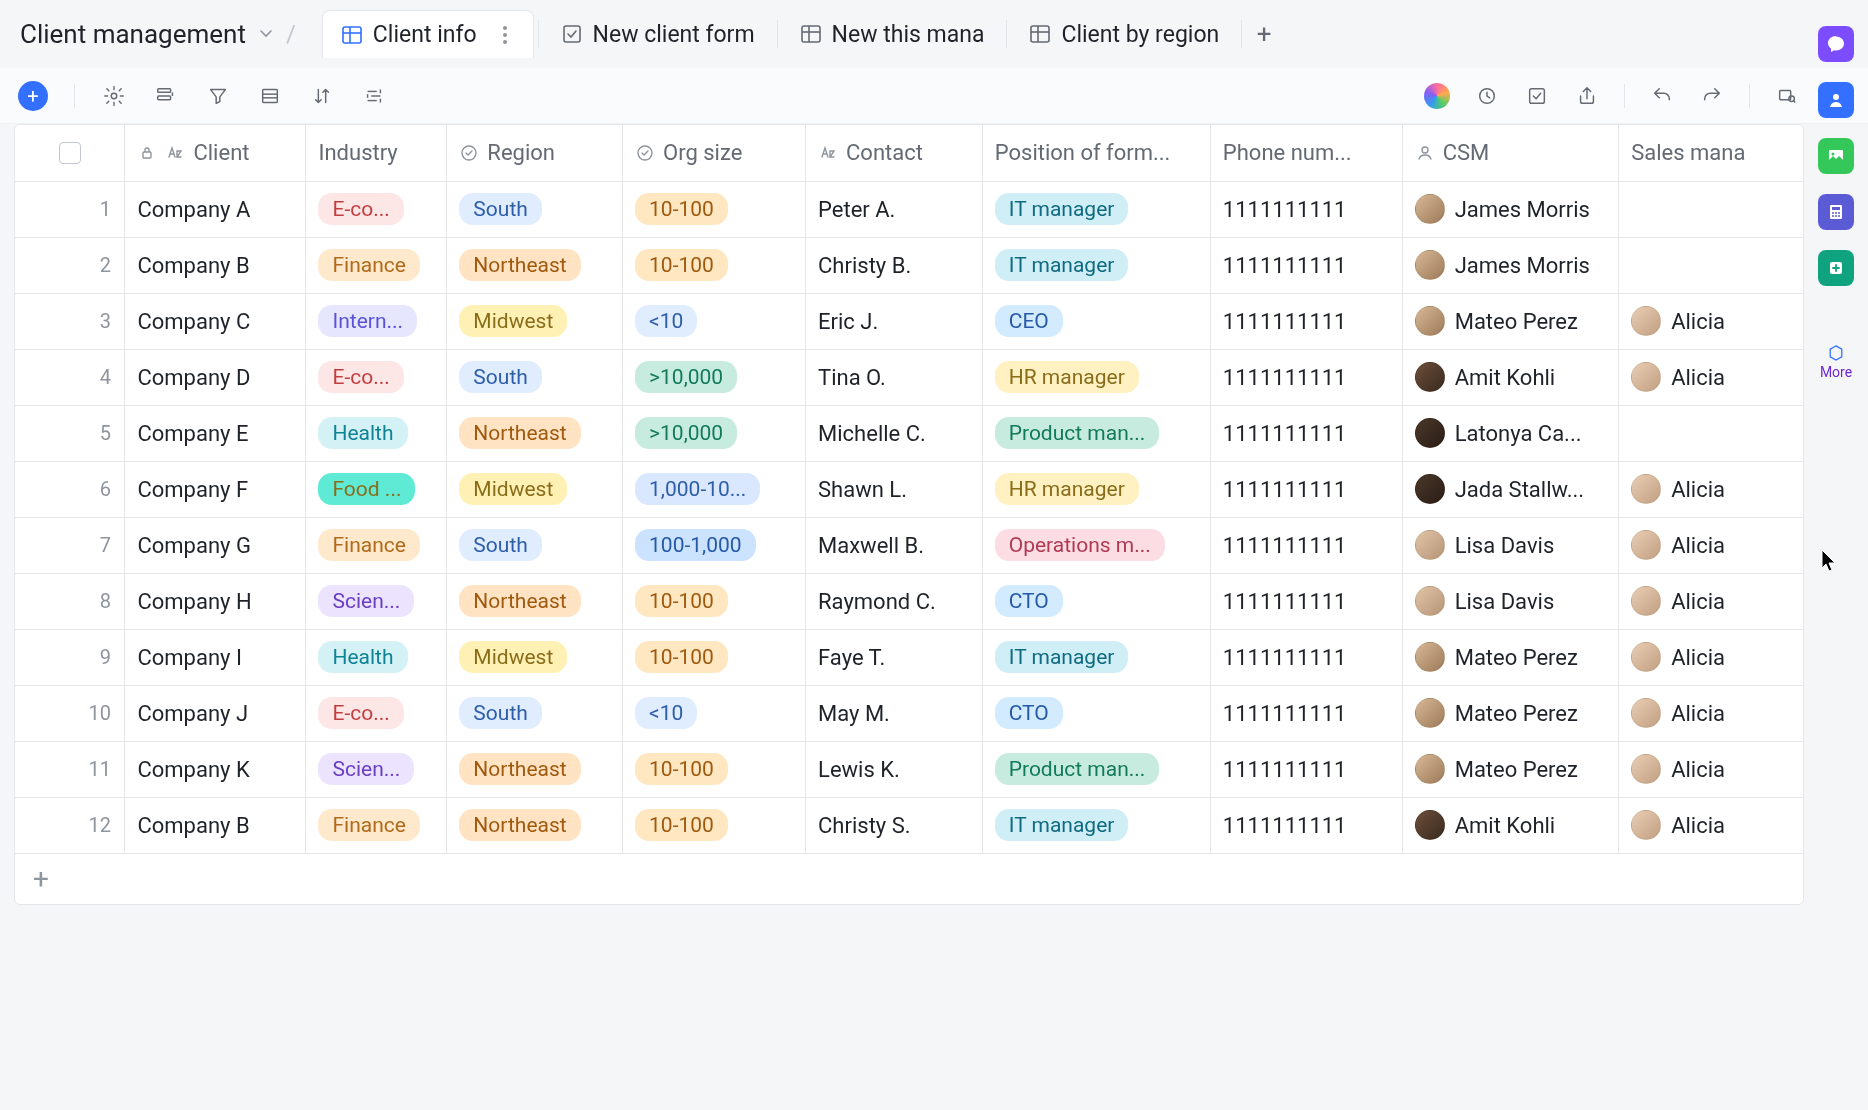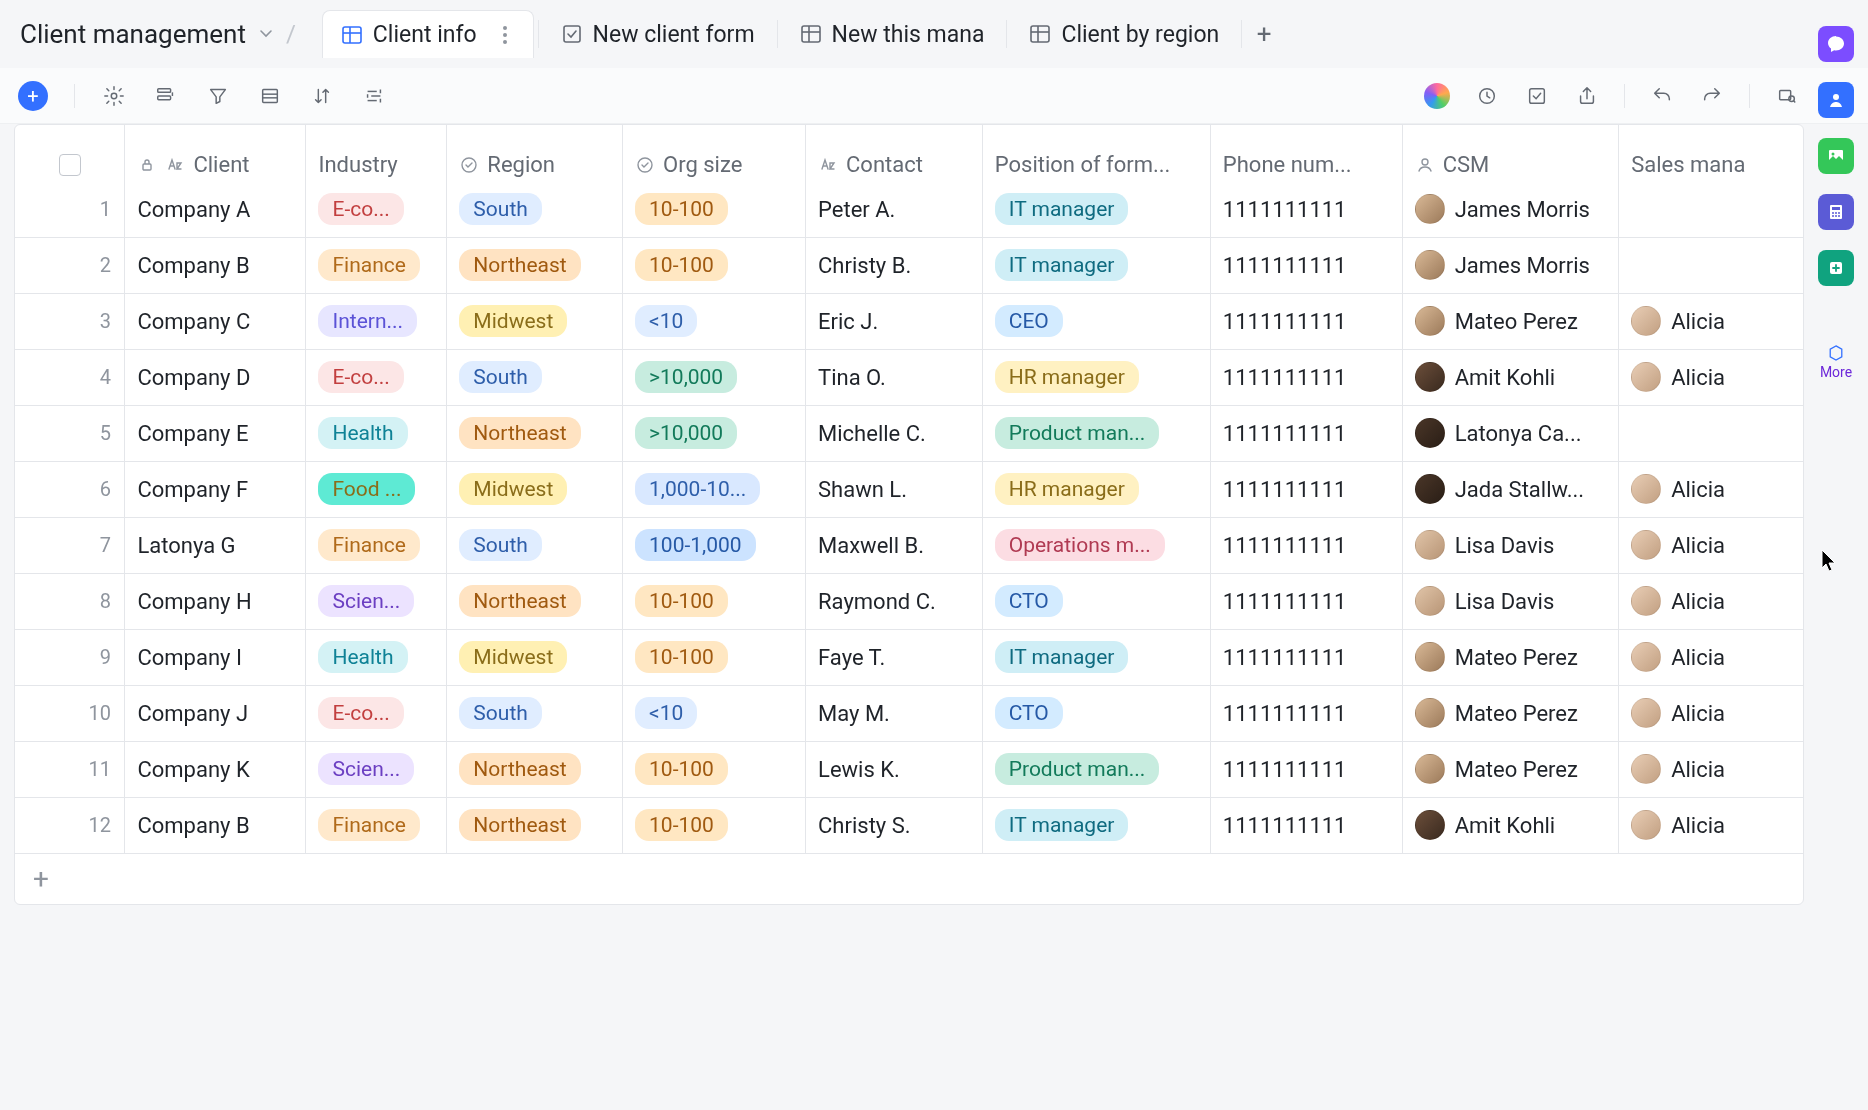--- a/index.html
+++ b/index.html
@@ -23,21 +23,21 @@
 .toolbar-right { display: flex; align-items: center; gap: 24px; margin-left: auto; }
 .btn-add { width: 30px; height: 30px; background: #3370ff; border-radius: 50%; display: flex; align-items: center; justify-content: center; color: #fff; font-size: 20px; cursor: pointer; }
 .tool-icon { width: 26px; height: 26px; color: #646a73; cursor: pointer; display: inline-flex; align-items: center; justify-content: center; }
 .tool-sep { width: 1px; height: 24px; background: #e4e6ea; }
 .ai-circle { width: 26px; height: 26px; border-radius: 50%; background: conic-gradient(#ff6b9d, #ffa94d, #51cf66, #339af0, #845ef7, #ff6b9d); cursor: pointer; }
 
 .table-container { margin: 0 14px; background: #fff; border: 1px solid #e4e6ea; border-radius: 6px; overflow: hidden; width: 1790px; }
 .table-scroll { overflow-x: hidden; }
 table { border-collapse: collapse; table-layout: fixed; }
 th, td { border-right: 1px solid #e4e6ea; border-bottom: 1px solid #e4e6ea; padding: 0; text-align: left; vertical-align: middle; white-space: nowrap; overflow: hidden; text-overflow: ellipsis; }
-th { height: 56px; font-weight: 400; font-size: 22px; color: #646a73; padding: 0 12px; background: #fff; position: sticky; top: 12px; }
+th { height: 56px; font-weight: 400; font-size: 22px; color: #646a73; padding: 0 12px; background: #fff; position: sticky; top: 0; }
 td { height: 56px; font-size: 22px; color: #1f2329; padding: 0 12px; }
 .th-content { display: flex; align-items: center; gap: 8px; overflow: hidden; }
 .th-icon { width: 20px; height: 20px; flex-shrink: 0; color: #8f959e; display: inline-flex; align-items: center; justify-content: center; }
 .col-client { width: 190px; }
 .col-industry { width: 144px; }
 .col-region { width: 182px; }
 .col-orgsize { width: 190px; }
 .col-contact { width: 184px; }
 .col-position { width: 234px; }
 .col-phone { width: 200px; }
@@ -503,21 +503,21 @@
               </div>
             </td>
           </tr>
           <tr>
             <td style="padding: 0px;">
               <div style="display:flex;align-items:center;height:100%;">
       <div style="width:60px"></div>
       <div class="row-num" style="width:40px;text-align:right;padding-right:4px">7</div>
     </div>
             </td>
-            <td>Latonya G</td>
+            <td>Company G</td>
             <td><span class="pill pill-finance">Finance</span></td>
             <td><span class="pill pill-south">South</span></td>
             <td><span class="pill pill-size-md">100-1,000</span></td>
             <td>Maxwell B.</td>
             <td><span class="pill pill-ops">Operations m...</span></td>
             <td>1111111111</td>
             <td>
               <div class="person">
                 <div class="avatar a5"></div>
                 <span>Lisa Davis</span>

